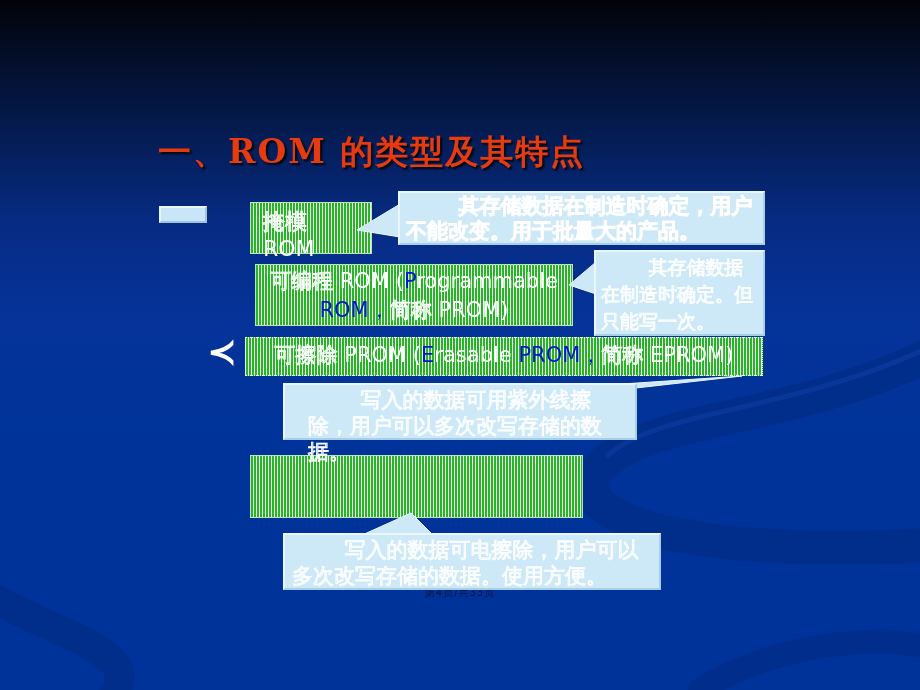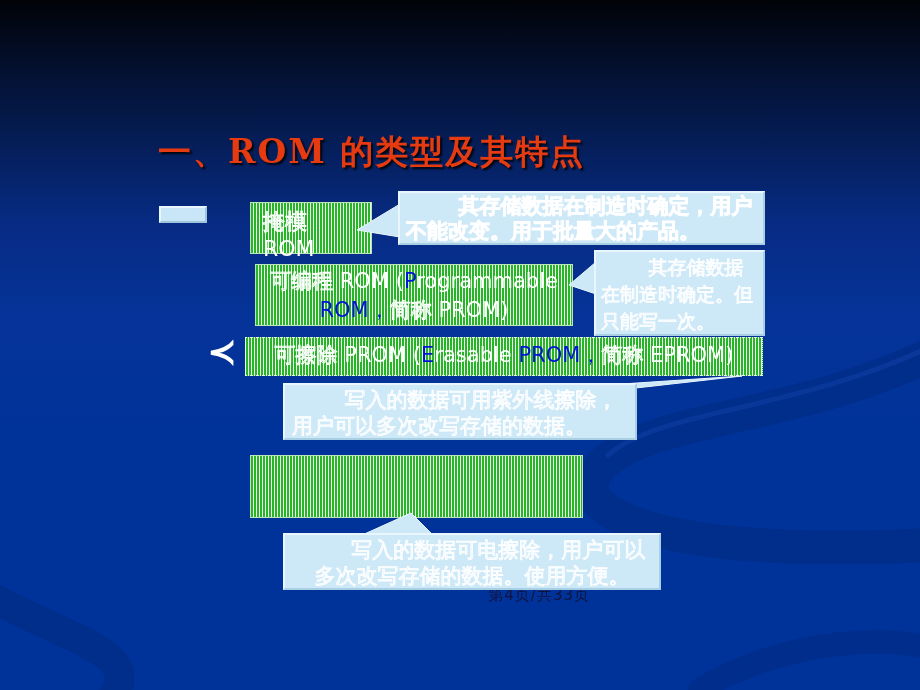--- a/index.html
+++ b/index.html
@@ -44,32 +44,32 @@
     border:2px solid #eaf6fe;border-bottom-color:#a9cfe4;border-right-color:#a9cfe4;
   }
   .callout p{
     margin:0;color:rgba(255,255,255,.60);-webkit-text-stroke:0.85px #ffffff;
     text-indent:2.5em;
   }
   #co-mask{left:398px;top:191px;width:367px;height:54px;}
   #co-mask p{font-size:21px;line-height:25px;padding:1px 6px;font-weight:bold;}
   #co-prom{left:594px;top:250px;width:171px;height:86px;}
   #co-prom p{font-size:19px;line-height:27px;padding:2px 5px;}
-  #co-eprom{left:283px;top:383px;width:354px;height:57px;}
+  #co-eprom{left:283px;top:383px;width:354px;height:57px;padding-left:16px;}
   #co-eprom p{font-size:21px;line-height:26px;padding:2px 7px;}
-  #co-e2prom{left:283px;top:533px;width:378px;height:57px;text-align:center;}
+  #co-e2prom{left:283px;top:533px;width:378px;height:57px;}
   #co-e2prom p{font-size:21px;line-height:26px;padding:2px 7px;}
 
   .brace{
     position:absolute;left:207px;top:334px;z-index:2;color:#ffffff;
     font-size:36px;font-weight:bold;line-height:36px;
   }
   .footer{
     position:absolute;left:330px;top:586px;width:260px;z-index:2;
-    text-align:right;font-size:15px;color:#13133d;letter-spacing:1px;
+    text-align:center;font-size:10px;color:#13133d;letter-spacing:1px;
   }
 </style>
 </head>
 <body>
 
 <div class="slide">
 
   <svg class="decor" viewBox="0 0 920 690">
     <path d="M 940 350 C 800 420 660 415 605 462 C 555 505 640 560 930 545" fill="none" stroke="#02297f" stroke-width="34" opacity="0.55" stroke-linecap="round"></path>
     <path d="M 940 342 C 800 412 662 408 608 455" fill="none" stroke="#1e4dbb" stroke-width="5" opacity="0.30" stroke-linecap="round"></path>

